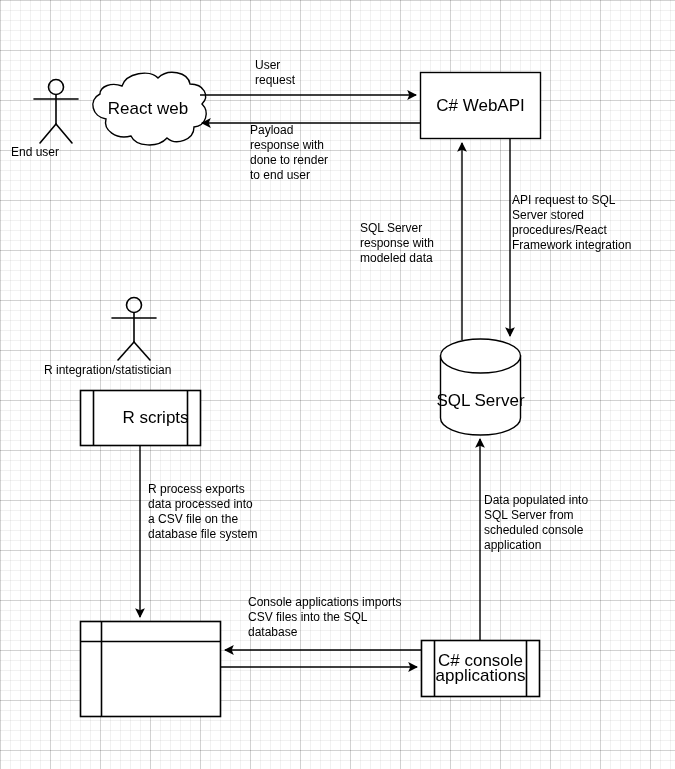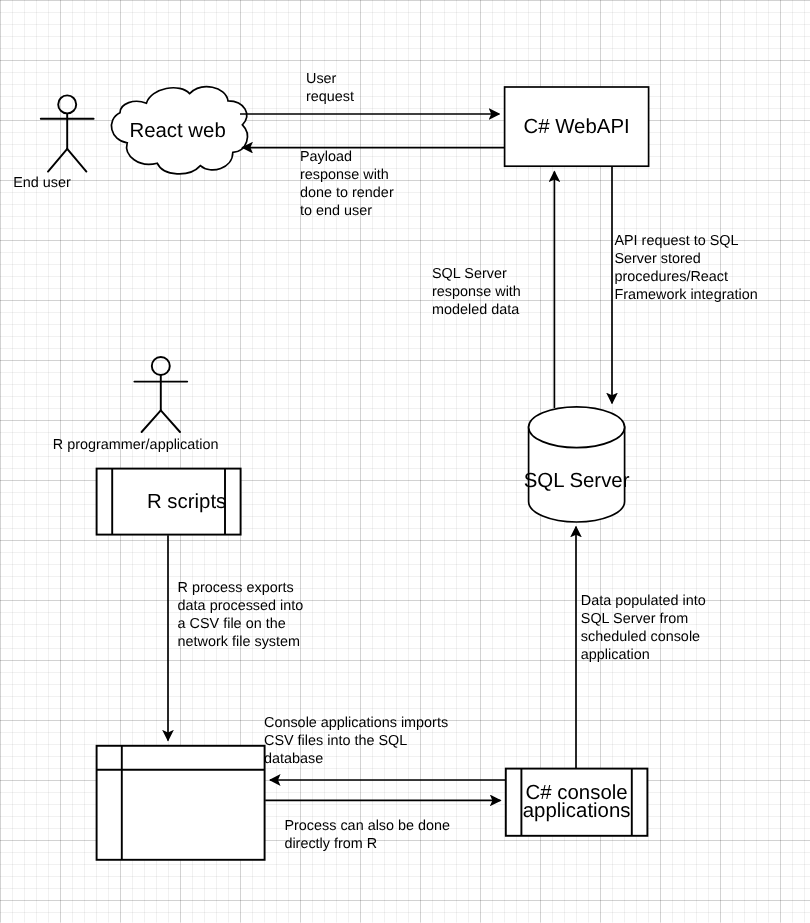--- a/index.html
+++ b/index.html
@@ -131,21 +131,21 @@
       <line x1="480" y1="640" x2="480" y2="439" marker-end="url(#arrowEnd)"></line>
 
       <line x1="421" y1="650" x2="225" y2="650" marker-end="url(#arrowEnd)"></line>
 
       <line x1="221" y1="667" x2="417" y2="667" marker-end="url(#arrowEnd)"></line>
     </g>
   </svg>
 
   <div class="lbl" style="left:11px; top:145px; width:90px;">End user</div>
 
-  <div class="lbl" style="left:44px; top:363px; width:180px;">R programmer/application</div>
+  <div class="lbl" style="left:44px; top:363px; width:180px;">R integration/statistician</div>
 
   <div class="node-label" style="left:93px; top:101px; width:110px;">React web</div>
 
   <div class="node-label" style="left:420px; top:98px; width:121px;">C# WebAPI</div>
 
   <div class="node-label" style="left:425px; top:393px; width:111px;">SQL Server</div>
 
   <div class="node-label" style="left:96px; top:410px; width:119px;">R scripts</div>
 
 
@@ -165,27 +165,25 @@
 modeled data</div>
 
   <div class="lbl" style="left:512px; top:193px; width:160px;">API request to SQL
 Server stored
 procedures/React
 Framework integration</div>
 
   <div class="lbl" style="left:148px; top:482px; width:160px;">R process exports
 data processed into
 a CSV file on the
-network file system</div>
+database file system</div>
 
   <div class="lbl" style="left:484px; top:493px; width:150px;">Data populated into
 SQL Server from
 scheduled console
 application</div>
 
-  <div class="lbl" style="left:220px; top:595px; width:182px;">Console applications imports
+  <div class="lbl" style="left:248px; top:595px; width:182px;">Console applications imports
 CSV files into the SQL
 database</div>
 
-  <div class="lbl" style="left:237px; top:681px; width:176px;">Process can also be done
-directly from R</div>
 
 </div>
 
 </body></html>

